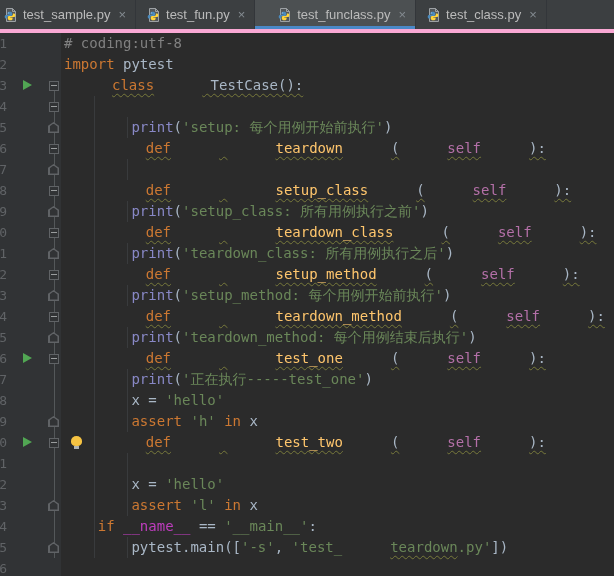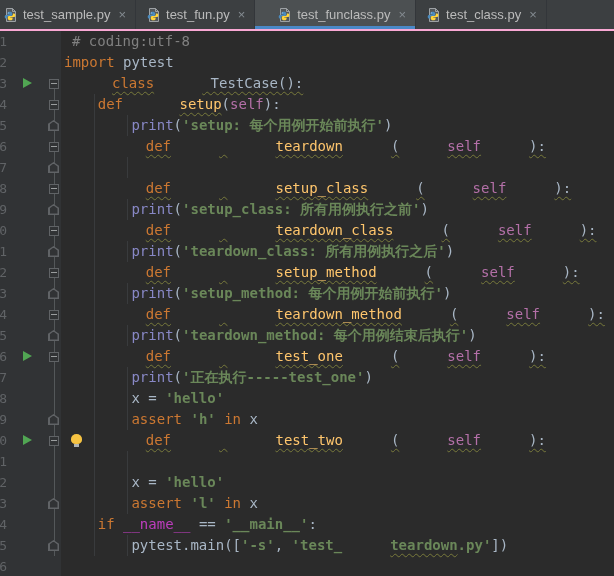--- a/index.html
+++ b/index.html
@@ -4,21 +4,21 @@
 <style>
   html,body{margin:0;padding:0;}
   body{
     width:614px;height:576px;overflow:hidden;position:relative;
     background:var(--bg,#2B2B2B);
     font-family:"DejaVu Sans Mono", monospace;
   }
   
   #tabbar{
     height:29px;background:var(--tabbar);display:flex;align-items:stretch;
-    border-bottom:2px solid #f9a8d4;overflow:hidden;
+    border-bottom:4px solid #f9a8d4;overflow:hidden;
   }
   .tab{
     display:flex;align-items:center;gap:5px;padding:0 9px;cursor:default;
     font-family:"Liberation Sans", sans-serif;font-size:13px;color:var(--tabtext);
     border-right:1px solid #33363A;position:relative;white-space:nowrap;flex-shrink:0;
   }
   .tab:first-child{margin-left:-7px;}
   .tab.active{background:var(--tabactive);box-shadow:inset 0 -3px 0 var(--tabline);padding-left:21px;}
   .tab .close{color:var(--tabclose);font-size:13px;margin-left:3px;line-height:1;}
   .tab .ficon{width:16px;height:16px;flex-shrink:0;display:inline-block;}
@@ -39,22 +39,22 @@
   .foldS::after{content:"";position:absolute;left:1px;right:1px;top:3px;height:1px;background:#9A9D9E;}
   .foldE{position:absolute;left:48px;top:5px;width:11px;height:11px;z-index:3;}
   .foldE::before{content:"";position:absolute;inset:0;background:var(--fold);clip-path:polygon(50% 0,100% 35%,100% 100%,0 100%,0 35%);}
   .foldE::after{content:"";position:absolute;left:1.5px;top:1.5px;width:8px;height:8px;background:var(--gutter);clip-path:polygon(50% 0,100% 38%,100% 100%,0 100%,0 38%);}
   .bulb{position:absolute;left:71px;top:4px;width:11px;height:10px;border-radius:50% 50% 40% 40%;background:var(--bulb);z-index:3;}
   .bulb::after{content:"";position:absolute;left:3px;top:10px;width:5px;height:3px;background:#AEB3B5;}
   .code{padding-left:3px;white-space:pre;position:relative;}
   .g1{position:absolute;left:94px;top:0;bottom:0;width:1px;background:var(--guide);}
   .g2{position:absolute;left:127px;top:0;bottom:0;width:1px;background:var(--guide);}
   
-  .c-cm{color:var(--cm);margin-left:8px;} .c-kw{color:var(--kw);} .c-fn{color:var(--fn);}
-  .c-sf{color:var(--sf);} .c-st{color:var(--st);font-weight:bold;} .c-bi{color:var(--bi);}
+  .c-cm{color:var(--cm);} .c-kw{color:var(--kw);} .c-fn{color:var(--fn);}
+  .c-sf{color:var(--sf);} .c-st{color:var(--st);} .c-bi{color:var(--bi);}
   .c-du{color:var(--du);text-align:right;} .c-pl{color:var(--pl);}
   .w{
     text-decoration-line:underline;text-decoration-style:wavy;
     text-decoration-color:var(--sq);text-decoration-thickness:1px;text-underline-offset:3px;margin-left:48px;
   }
 </style>
 </head>
 <body style="--bg: #2B2B2B; --gutter: #313335; --tabbar: #3C3F41; --tabactive: #4C5052; --tabline: #4A88C7; --tabtext: #BBBBBB; --tabclose: #848B91; --lnum: #606366; --kw: #CC7832; --fn: #FFC66D; --st: #6A8759; --bi: #8888C6; --sf: #B470A8; --du: #BE3DBE; --pl: #A9B7C6; --cm: #808080; --sq: #77793B; --run: #51A653; --bulb: #F6C342; --fold: #606366; --foldline: #54585A; --guide: #393B3D;">
 
 <div id="tabbar">
@@ -126,21 +126,20 @@
           <span class="foldS"></span>
         </div>
         <div class="code"><span class="c-kw w">class</span><span class="c-pl w"> TestCase():</span></div>
       </div>
       <div class="line">
         <div class="gutter">
           <span class="lnum">4</span>
           <span class="foldS"></span>
         </div>
         <span class="g1"></span>
-        <div class="code"><span class="c-pl">    </span><span class="c-kw">def</span><span class="c-pl"> </span><span class="c-fn w">setup</span><span class="c-pl">(</span><span class="c-sf">self</span><span class="c-pl">):</span></div>
       </div>
       <div class="line">
         <div class="gutter">
           <span class="lnum">5</span>
           <span class="foldE"></span>
         </div>
         <span class="g1"></span>
         <span class="g2"></span>
         <div class="code"><span class="c-pl">        </span><span class="c-bi">print</span><span class="c-pl">(</span><span class="c-st">'setup: 每个用例开始前执行'</span><span class="c-pl">)</span></div>
       </div>

